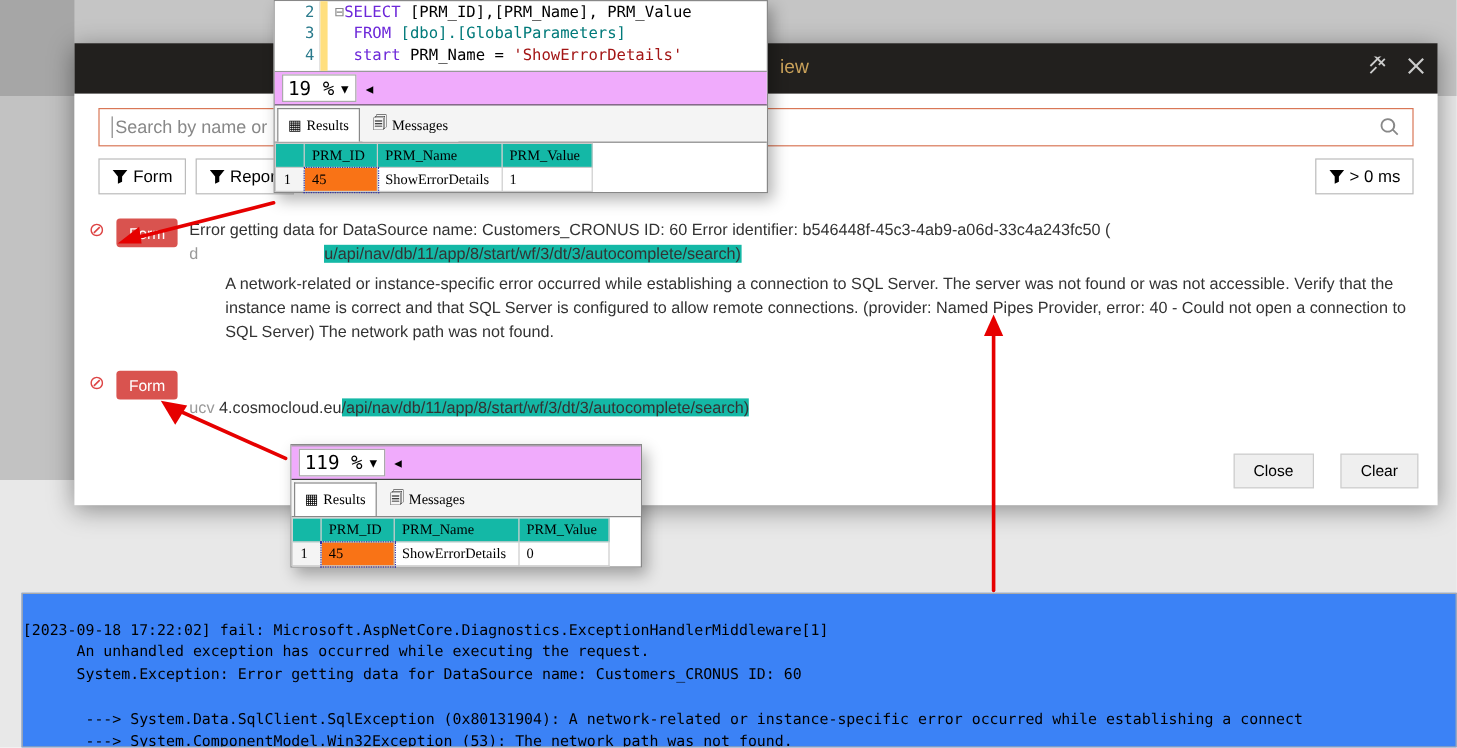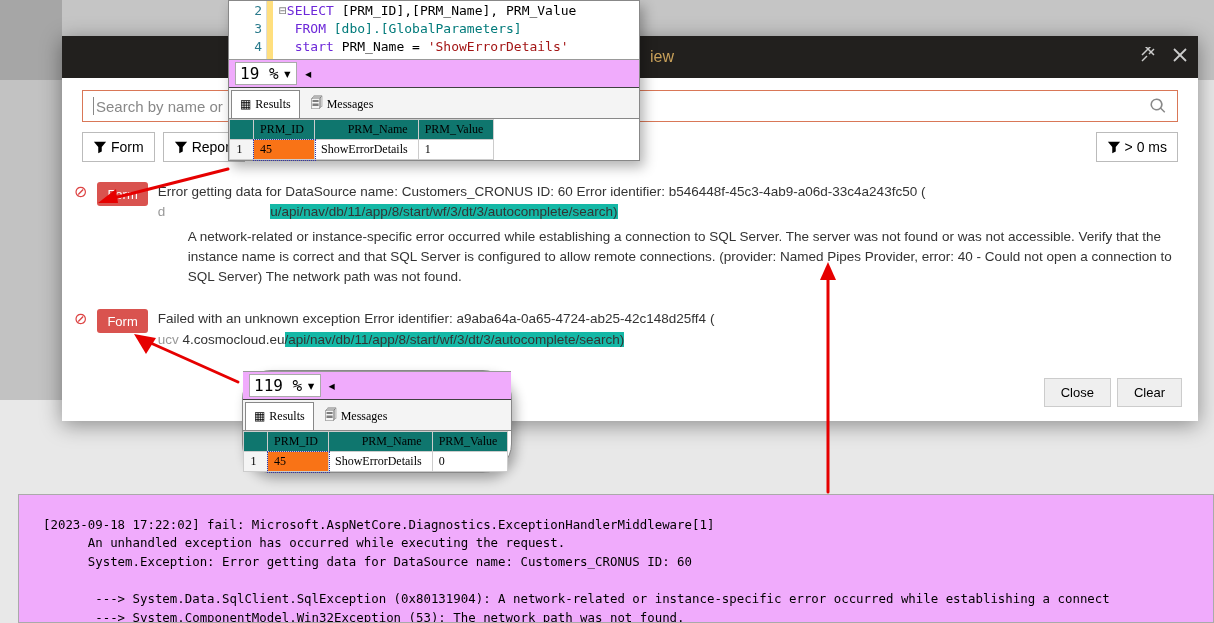--- a/index.html
+++ b/index.html
@@ -27,49 +27,49 @@
   .spacer { flex:1; }
 
   .entries { padding:0 10px 6px; }
   .entry { display:flex; gap:10px; padding:8px 0 14px; }
   .entry-icon { color:#d44; font-size:16px; margin-left:2px; }
   .badge { background:#d9534f; color:#fff; padding:5px 10px; border-radius:3px; font-size:13px; height:24px; display:flex; align-items:center; }
   .entry-body { flex:1; color:#333; font-size:13.5px; line-height:1.5; }
   .entry-body .msg .hl { background:#14b8a6; }
   .detail { padding:4px 0 0 30px; color:#333; }
 
-  .dlg-footer { padding:8px 16px 14px; display:flex; justify-content:flex-end; gap:6px; }
+  .dlg-footer { padding:8px 16px 14px; display:flex; justify-content:flex-end; gap:22px; }
   .btn { background:#efefef; border:1px solid #ccc; padding:6px 16px; cursor:pointer; font-size:13px; }
 
   
   .sql-pop { position:absolute; background:#fff; border:1px solid #888; box-shadow:4px 6px 12px rgba(0,0,0,0.3); font-family:Consolas,monospace; font-size:13px; }
   .sql-top { left:228px; top:0; width:412px; }
   .sql-code { display:flex; }
   .gutter { background:#fff; color:#2a7a8c; text-align:right; padding:2px 4px; width:38px; border-right:1px solid #ddd; }
   .gutter div { height:18px; }
   .mark { background:#ffdf7e; width:6px; }
   .codecol { padding:2px 6px; flex:1; }
   .codecol div { height:18px; white-space:pre; }
   .kw { color:#6d28d9; } .str { color:#a31515; } .obj { color:#007a7a; } .fold { color:#888; }
 
   .zoom-row { border-top:1px solid #999; border-bottom:1px solid #404040; padding:2px 6px; background:#f0abfc; font-size:16px; display:flex; align-items:center; gap:6px; }
   .zoom-row .drop { border:1px solid #aaa; padding:1px 4px; background:#fff; display:inline-flex; align-items:center; gap:4px; }
   .tabs-row { display:flex; gap:0; border-bottom:1px solid #888; background:#f4f4f4; }
   .tab { padding:3px 8px; font-size:12px; display:flex; align-items:center; gap:4px; font-family:"Segoe UI"; border:1px solid #888; border-bottom:none; background:#fff; margin-top:2px; margin-left:2px;}
   .tab.inactive { background:#f4f4f4; border-color:transparent; }
   .res-table { font-family:"Segoe UI"; font-size:12px; border-collapse:collapse; }
   .res-table th, .res-table td { border:1px solid #ccc; padding:2px 10px 2px 6px; text-align:left; background:#fff;}
-  .res-table th { background:#0f766e; font-weight:normal;text-align:right; }
+  .res-table th { background:#14b8a6; font-weight:normal; }
   .res-table td.rownum { background:#f4f4f4; width:24px; text-align:center;}
   .res-table td.sel { background:#f97316; outline:1px dotted #33a; }
 
-  .sql-bottom { left:242px; top:370px; width:270px;border-radius:29px; }
-
-  
-  .log-pane { position:absolute; left:18px; top:494px; width:1196px; height:129px; background:#f0abfc; border:1px solid #aaa; font-family:Consolas,monospace; font-size:12.4px; padding:2px 24px; overflow:hidden; white-space:pre; color:#000; line-height:1.5; }
+  .sql-bottom { left:242px; top:370px; width:293px; }
+
+  
+  .log-pane { position:absolute; left:18px; top:494px; width:1196px; height:129px; background:#3b82f6; border:1px solid #aaa; font-family:Consolas,monospace; font-size:12.4px; padding:2px 0; overflow:hidden; white-space:pre; color:#000; line-height:1.5; }
 
   
   .arrow { position:absolute; pointer-events:none; }
   .arrow svg { overflow:visible; }
   .arrow line, .arrow polyline { stroke:#e60000; stroke-width:3; fill:none; stroke-linecap:round; }
   .arrow .head { fill:#e60000; }
 </style>
 </head>
 <body>
 
@@ -131,21 +131,21 @@
       <span class="badge">Form</span>
       <div class="entry-body">
         <div class="msg"><span>Error getting data for DataSource name: Customers_CRONUS ID: 60 Error identifier: b546448f-45c3-4ab9-a06d-33c4a243fc50 (</span><br><span style="color:#999">d&nbsp;&nbsp;&nbsp;&nbsp;&nbsp;&nbsp;&nbsp;&nbsp;&nbsp;&nbsp;&nbsp;&nbsp;&nbsp;&nbsp;&nbsp;&nbsp;&nbsp;&nbsp;&nbsp;&nbsp;&nbsp;&nbsp;&nbsp;&nbsp;&nbsp;&nbsp;&nbsp;&nbsp;</span><span class="hl">u/api/nav/db/11/app/8/start/wf/3/dt/3/autocomplete/search)</span></div>
         <div class="detail">A network-related or instance-specific error occurred while establishing a connection to SQL Server. The server was not found or was not accessible. Verify that the instance name is correct and that SQL Server is configured to allow remote connections. (provider: Named Pipes Provider, error: 40 - Could not open a connection to SQL Server) The network path was not found.</div>
       </div>
     </div>
     <div class="entry">
       <span class="entry-icon">⊘</span>
       <span class="badge">Form</span>
       <div class="entry-body">
-        <div class="msg"><span>Failed with an unknown exception Error identifier: a9aba64a-0a65-4724-ab25-42c148d25ff4 (</span><br><span style="color:#999">ucv </span><span>4.cosmocloud.eu</span><span class="hl">/api/nav/db/11/app/8/start/wf/3/dt/3/autocomplete/search)</span></div>
+        <div class="msg"><br><span style="color:#999">ucv </span><span>4.cosmocloud.eu</span><span class="hl">/api/nav/db/11/app/8/start/wf/3/dt/3/autocomplete/search)</span></div>
       </div>
     </div>
   </div>
 
   <div class="dlg-footer">
     <button class="btn">Close</button>
     <button class="btn">Clear</button>
   </div>
 </div>
 

